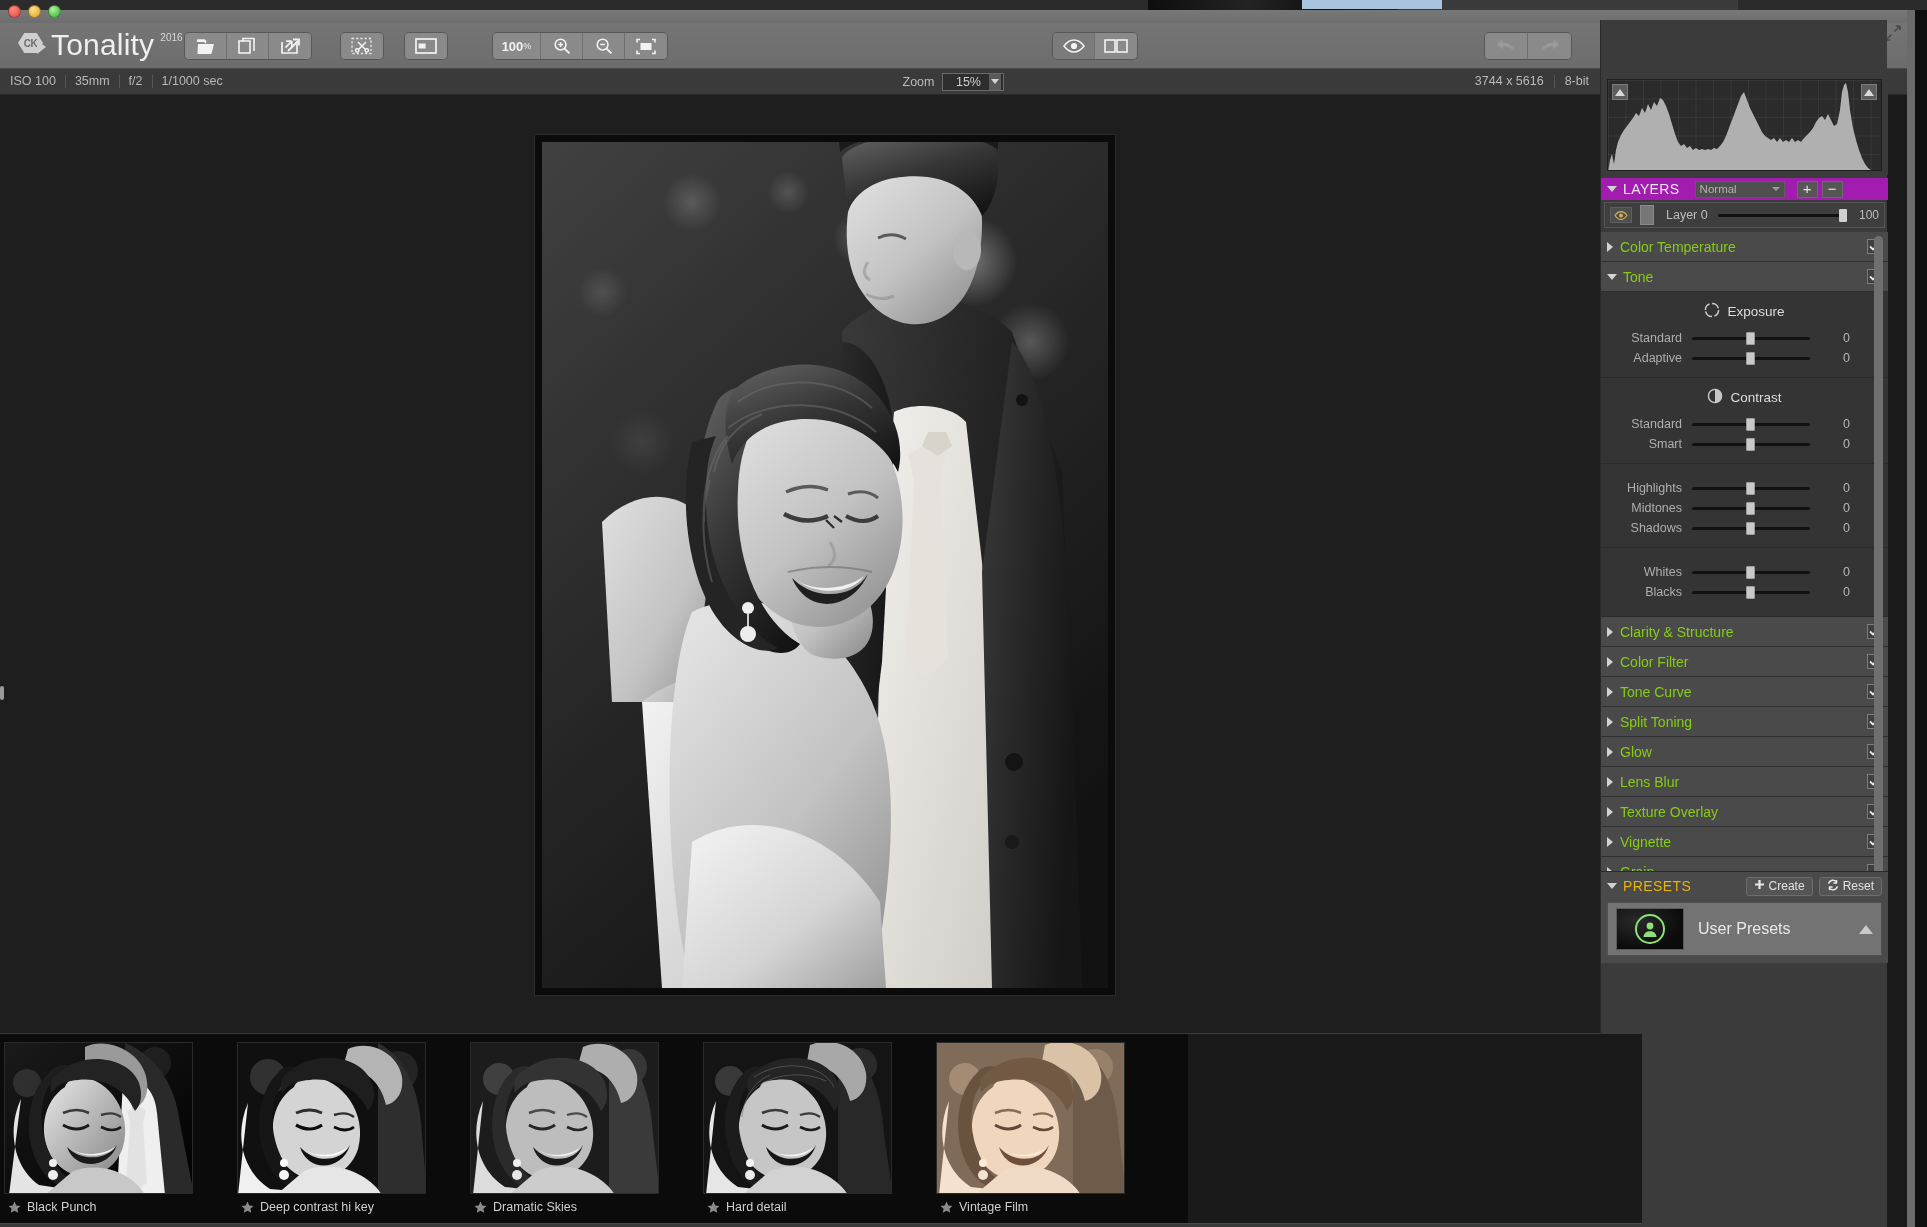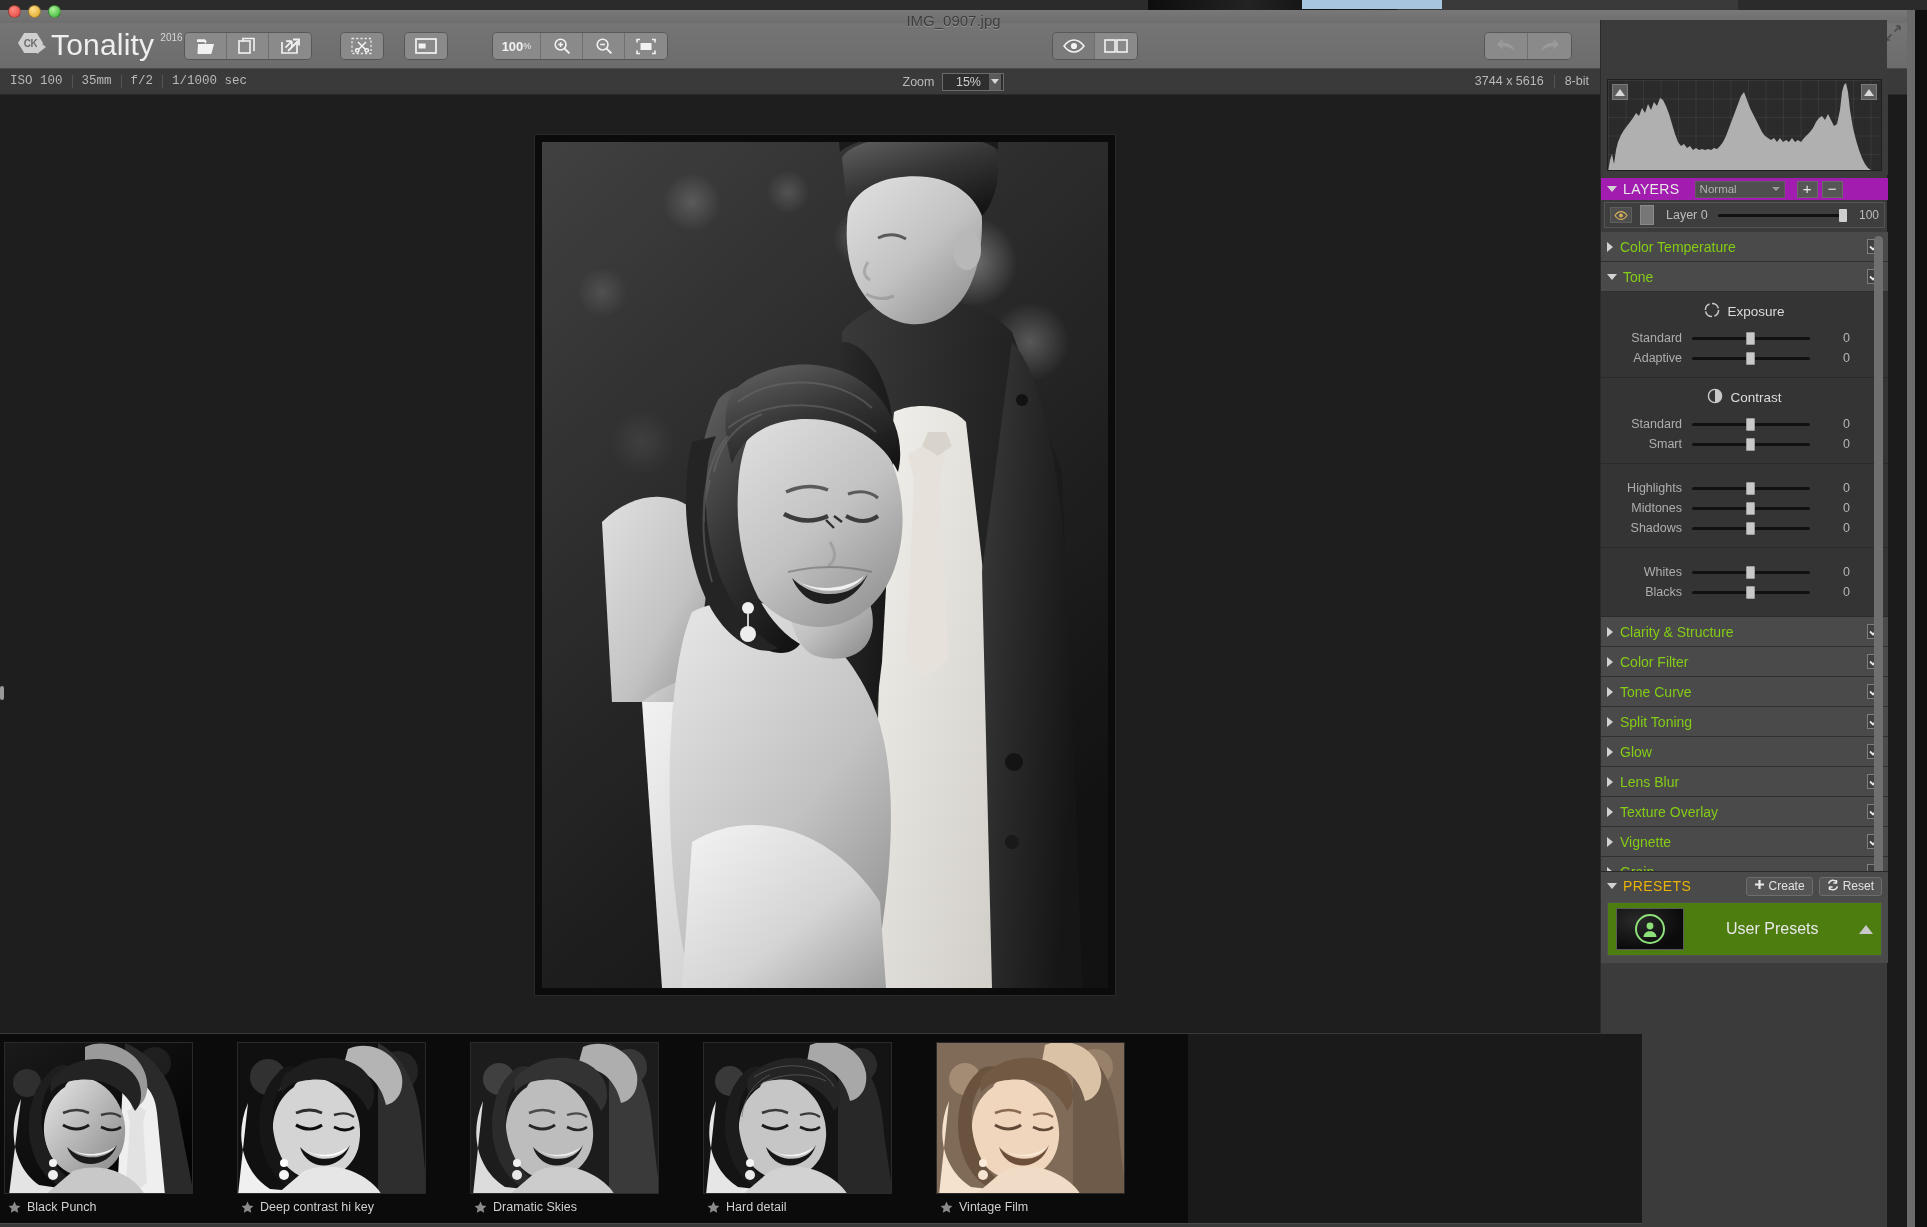--- a/index.html
+++ b/index.html
@@ -75,21 +75,21 @@
               overflow:hidden; box-shadow:0 0 0 1px rgba(0,0,0,.22); }
   #grp-tools .tbtn { width:46px; }
   #grp-tools .tbtn.sel { background:#454545; }
 
   #expand-icon { position:absolute; top:2px; right:6px; width:16px; height:16px; }
 
   
   #infobar { position:relative; height:26px; background:#3a3a3a; border-bottom:1px solid #2a2a2a;
              display:flex; align-items:center; color:#b9b9b9; font-size:12.5px; }
   #exif { display:flex; align-items:center; padding-left:8px; }
-  #exif span { padding:0 9px; border-right:1px solid #555; line-height:13px;font-family:Liberation Mono, monospace; }
+  #exif span { padding:0 9px; border-right:1px solid #555; line-height:13px; }
   #exif span:first-child { padding-left:2px; }
   #exif span:last-child { border-right:none; }
   #zoomctl { position:absolute; left:0; width:1907px; display:flex; justify-content:center;
              align-items:center; gap:8px; pointer-events:none; }
   #zoomctl .lbl { color:#b9b9b9; font-size:12.5px; }
   .zoom-select { display:flex; align-items:center; background:#2e2e2e; border:1px solid #6a6a6a;
      height:18px; padding:0 2px 0 8px; pointer-events:auto; }
   .zoom-select .val { color:#cfcfcf; font-size:12.5px; min-width:34px; text-align:center; }
   .zoom-select .arr { width:12px; height:16px; background:#5a5a5a; margin-left:4px;
      display:flex; align-items:center; justify-content:center; }
@@ -181,22 +181,22 @@
   #panel-scroll .thumb { position:absolute; top:0; width:9px; height:690px; background:#6f6f6f;
      border-radius:5px; }
 
   
   #presets { position:absolute; bottom:274px; left:0; width:287px; height:92px; background:#4a4a4a;
              border-top:1px solid #2a2a2a; }
   #presets-hdr { display:flex; align-items:center; height:28px; padding:0 6px; }
   #presets-hdr .ttl { color:#eab308; font-size:14px; letter-spacing:.4px; flex:1; }
   .pbtn { height:19px; background:#555; border:1px solid #6d6d6d; border-radius:3px; color:#e2e2e2;
           font-size:12px; display:flex; align-items:center; gap:4px; padding:0 7px; margin-left:6px; }
-  #userpresets { margin:2px 6px 0; height:54px; background:#4d7c0f; border:1px solid #515151;
-     display:flex; align-items:center; padding:0 8px;gap:28px; }
+  #userpresets { margin:2px 6px 0; height:54px; background:#737373; border:1px solid #515151;
+     display:flex; align-items:center; padding:0 8px; }
   .up-thumb { width:68px; height:42px; position:relative; overflow:hidden; border:1px solid #5a5a5a;
      background:radial-gradient(ellipse at 30% 30%, #2a2a2a, #0b0b0b 70%); display:flex;
      align-items:center; justify-content:center; }
   .up-circle { width:30px; height:30px; border-radius:50%; border:2px solid #8ee07a;
      display:flex; align-items:center; justify-content:center; }
   .up-name { color:#e8e8e8; font-size:16px; margin-left:14px; flex:1; }
   .up-arrow { width:0;height:0;border-left:7px solid transparent;border-right:7px solid transparent;
      border-bottom:9px solid #c9c9c9; }
 
   
@@ -233,21 +233,20 @@
 
     <div id="titlebar">
       <div class="traffic">
         <div class="tl r"></div>
         <div class="tl y"></div>
         <div class="tl g"></div>
       </div>
     </div>
 
     <div id="toolbar">
-      <div id="doc-title">IMG_0907.jpg</div>
 
       <div class="logo">
         <div class="logo-mark">
           <div class="hexmark">
               <span>CK</span>
             </div>
           <div class="logo-arrow"></div>
         </div>
         <div class="logo-text">Tonality</div>
         <div class="logo-year">2016</div>

